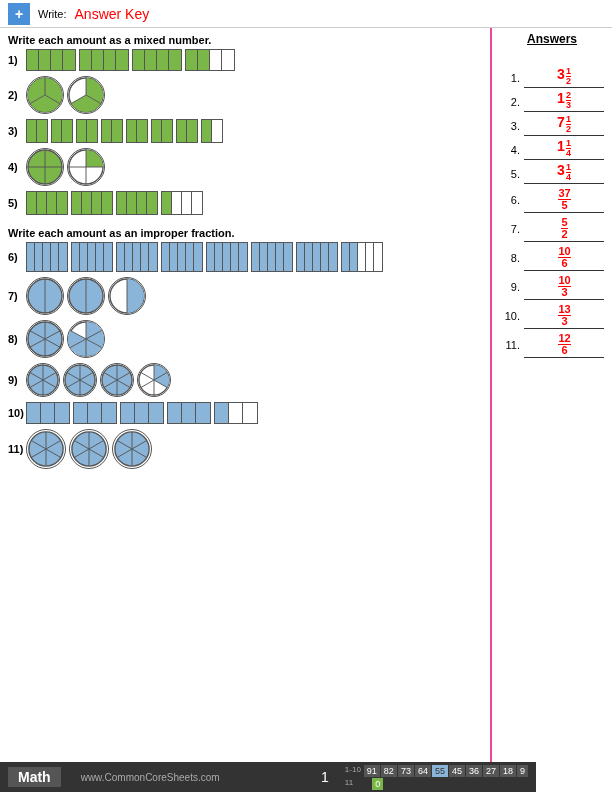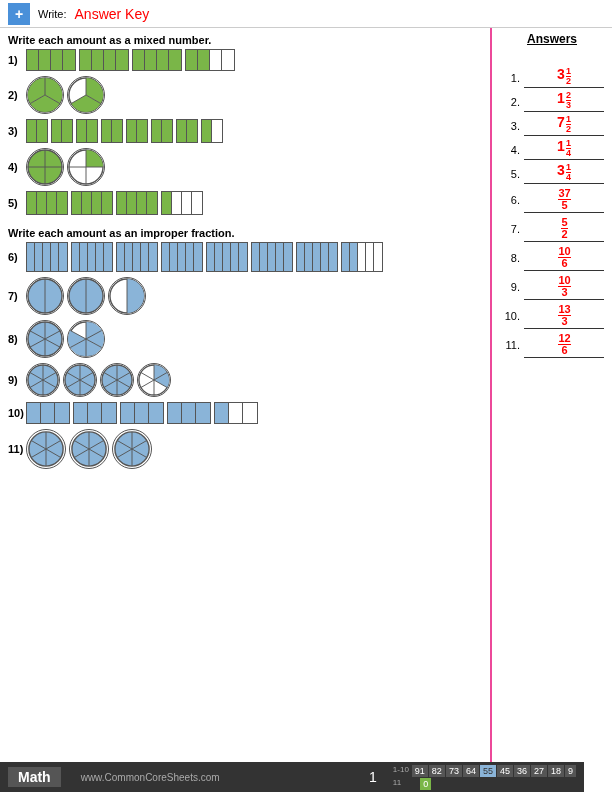--- a/index.html
+++ b/index.html
@@ -195,21 +195,21 @@
     
     .footer {
       height: 30px;
       background: #333;
       color: white;
       display: flex;
       align-items: center;
       padding: 0 8px;
       position: absolute;
       bottom: 0;
-      width: 584px;
+      width: 536px;
     }
     .footer-math {
       font-size: 14px;
       font-weight: bold;
       background: #555;
       padding: 2px 10px;
     }
     .footer-center {
       flex: 1;
       text-align: left;

